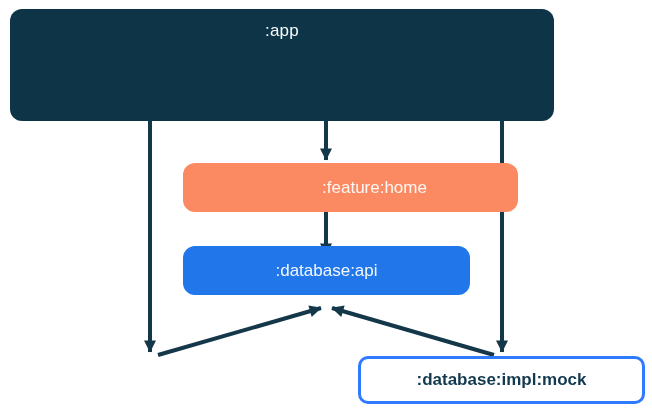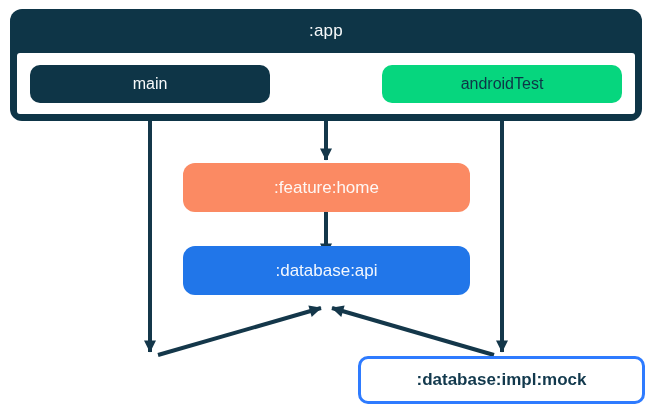--- a/index.html
+++ b/index.html
@@ -8,21 +8,21 @@
     position: relative;
     width: 652px;
     height: 412px;
     background: #ffffff;
     overflow: hidden;
   }
   
   .app-container {
     position: absolute;
     left: 10px; top: 9px;
-    width: 632px; height: 112px;
+    width: 544px; height: 112px;
     background: #0E3547;
     border-radius: 12px;
   }
   .app-title {
     position: absolute;
     left: 0; top: 0; right: 0;
     height: 44px;
     display: flex; align-items: center; justify-content: center;
     color: #F7FAFB;
     font-size: 17px;
@@ -57,20 +57,21 @@
     position: absolute;
     width: 287px; height: 49px;
     border-radius: 12px;
     display: flex; align-items: center; justify-content: center;
     font-size: 17px;
     color: #FEF7F4;
   }
   .node-feature-home {
     left: 183px; top: 163px;
     background: #FB8A63;
+    padding-left: 48px;
   }
   .node-database-api {
     left: 183px; top: 246px;
     background: #2176E9;
     color: #F2F7FE;
   }
   
   .impl-node {
     position: absolute;
     top: 356px;
@@ -106,28 +107,20 @@
     <line x1="150" y1="103" x2="150" y2="352" stroke="#14374A" stroke-width="4" marker-end="url(#arrowhead)"></line>
     <line x1="326" y1="119" x2="326" y2="160" stroke="#14374A" stroke-width="4" marker-end="url(#arrowhead)"></line>
     <line x1="502" y1="103" x2="502" y2="352" stroke="#14374A" stroke-width="4" marker-end="url(#arrowhead)"></line>
     <line x1="326" y1="212" x2="326" y2="255" stroke="#14374A" stroke-width="4" marker-end="url(#arrowhead)"></line>
     <line x1="158" y1="355" x2="321" y2="308" stroke="#14374A" stroke-width="4" marker-end="url(#arrowhead)"></line>
     <line x1="494" y1="355" x2="332" y2="308" stroke="#14374A" stroke-width="4" marker-end="url(#arrowhead)"></line>
   </svg>
 
   <div class="app-container">
     <div class="app-title">:app</div>
-    <div class="app-body">
-      <div class="pill pill-main">
-        <span>main</span>
-      </div>
-      <div class="pill pill-androidtest">
-        <span>androidTest</span>
-      </div>
-    </div>
   </div>
 
   <div class="node node-feature-home">
     <span>:feature:home</span>
   </div>
 
   <div class="node node-database-api">
     <span>:database:api</span>
   </div>
 

